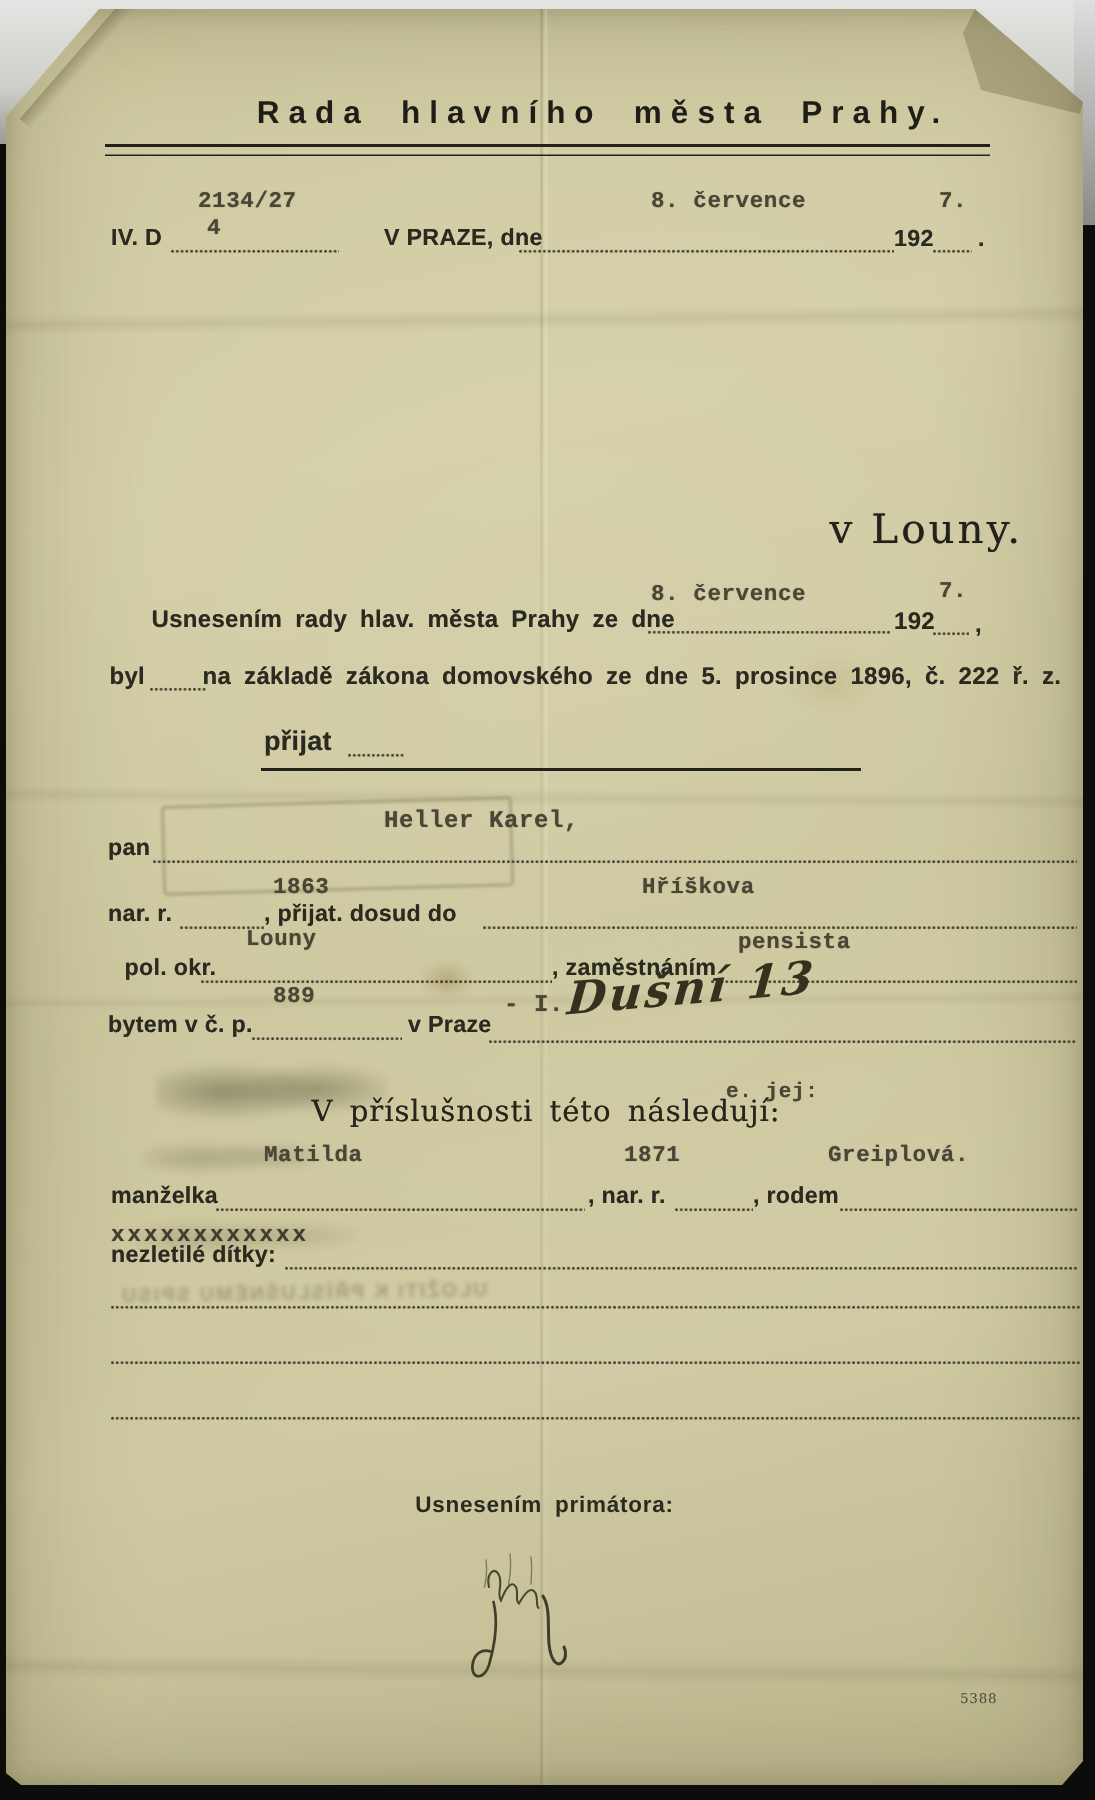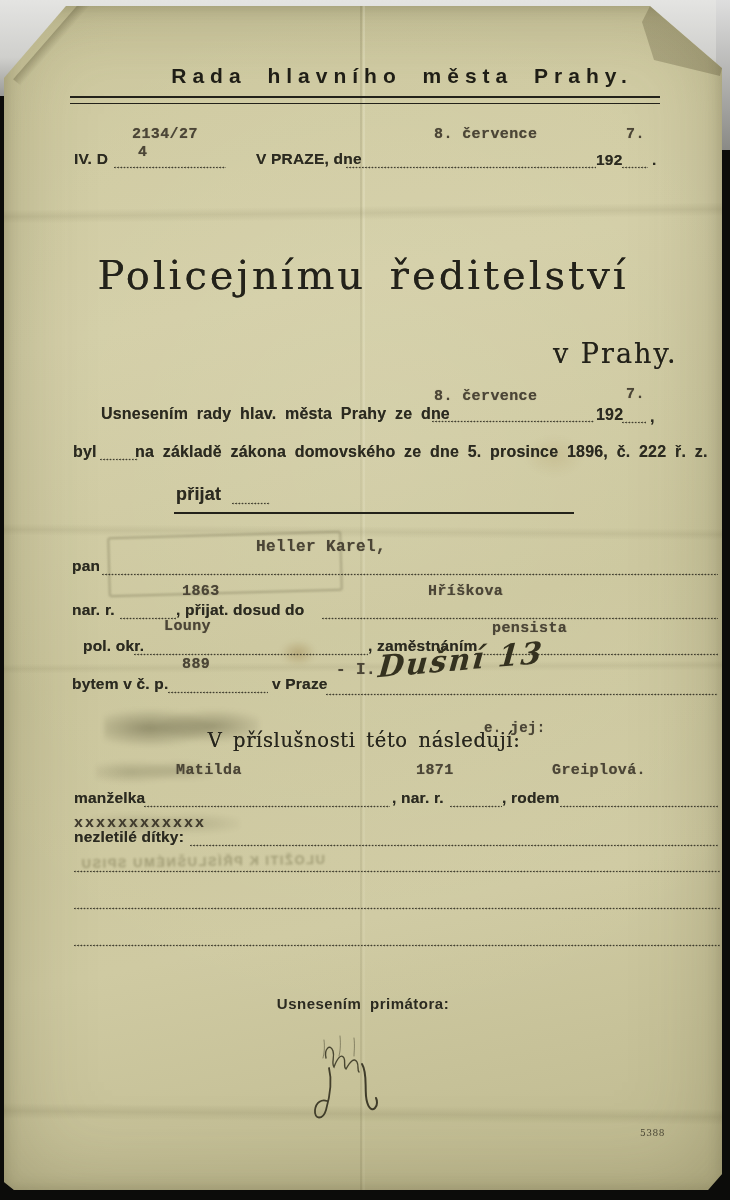--- a/index.html
+++ b/index.html
@@ -85,22 +85,21 @@
     <div class="typed" style="left:134px;top:138px;">4</div>
     <div class="dots" style="left:110px;top:160px;width:112px;"></div>
     <div class="lbl" style="left:252px;top:144px;">V PRAZE, dne</div>
     <div class="typed" style="left:430px;top:120px;">8. července</div>
     <div class="typed" style="left:622px;top:120px;">7.</div>
     <div class="dots" style="left:342px;top:160px;width:250px;"></div>
     <div class="lbl" style="left:592px;top:145px;">192</div>
     <div class="dots" style="left:618px;top:160px;width:26px;"></div>
     <div class="lbl" style="left:648px;top:145px;">.</div>
 
-    <div class="title">Policejnímu ředitelství</div>
-    <div class="subtitle">v Prahy.</div>
+    <div class="subtitle">v Louny.</div>
 
     <div class="typed" style="left:430px;top:382px;">8. července</div>
     <div class="typed" style="left:622px;top:380px;">7.</div>
     <div class="lbl" style="left:97px;top:399px;font-size:16px;word-spacing:4px;">Usnesením rady hlav. města Prahy ze dne</div>
     <div class="dots" style="left:428px;top:414px;width:162px;"></div>
     <div class="lbl" style="left:592px;top:400px;font-size:16px;">192</div>
     <div class="dots" style="left:618px;top:415px;width:24px;"></div>
     <div class="lbl" style="left:646px;top:402px;font-size:16px;">,</div>
 
     <div class="lbl" style="left:69px;top:437px;font-size:16px;">byl</div>

